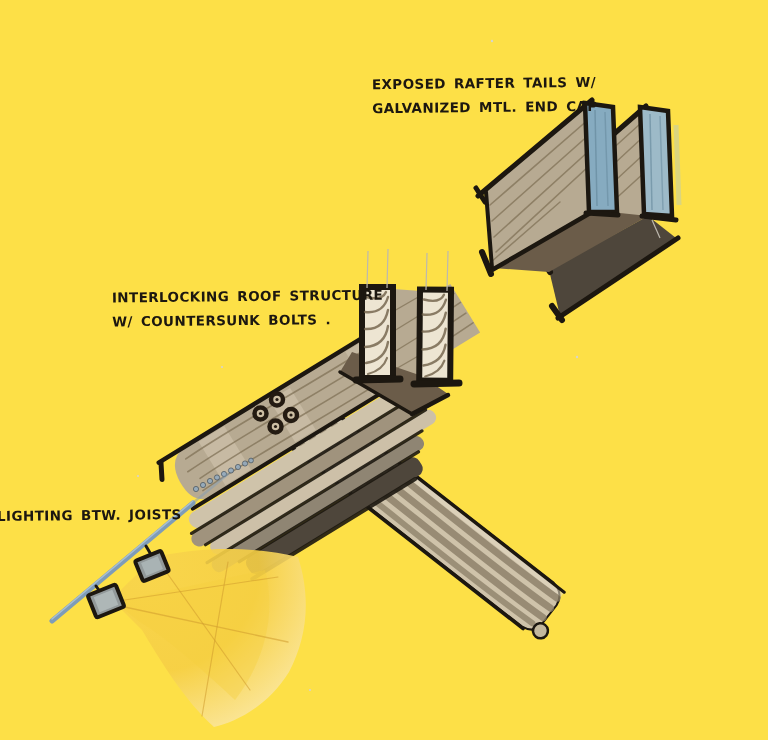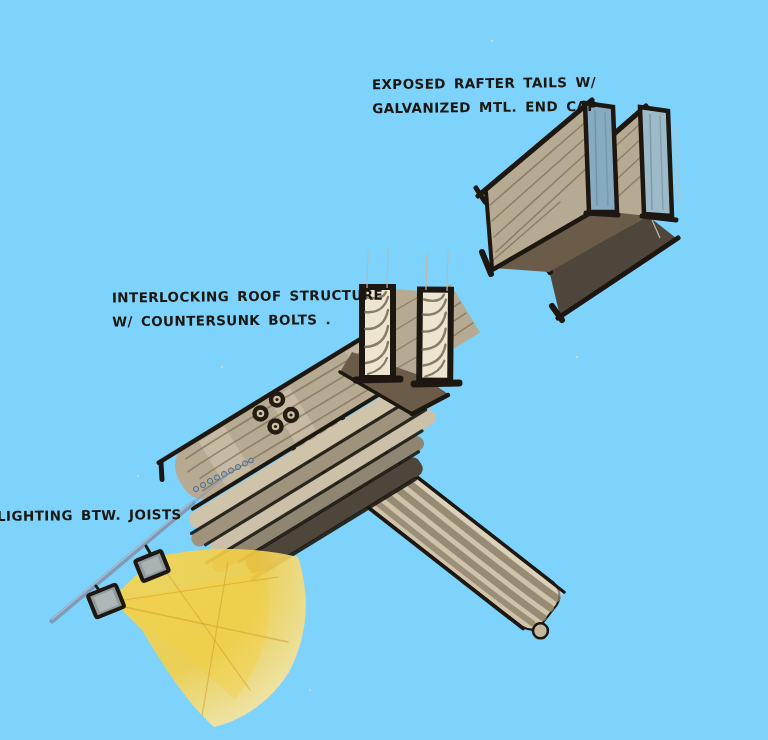--- a/index.html
+++ b/index.html
@@ -1,16 +1,16 @@
 <!DOCTYPE html>
 <html><head>
 <meta charset="utf-8">
 <style>
   html,body{margin:0;padding:0;background:#e8e8e8;}
-  #page{position:relative;width:768px;height:740px;background:#7dd3fc;overflow:hidden;
+  #page{position:relative;width:768px;height:740px;background:#fde047;overflow:hidden;
         font-family:"DejaVu Sans",sans-serif;}
   svg{position:absolute;left:0;top:0;}
   .anno{position:absolute;font:700 13.5px "DejaVu Sans",sans-serif;letter-spacing:.4px;
         word-spacing:3px;color:#1c1710;white-space:nowrap;line-height:24px;
         transform:rotate(-.6deg);}
   .ink{stroke:#1c1710;fill:none;stroke-linecap:round;}
   .grain{stroke:#807157;fill:none;stroke-linecap:round;opacity:.75;}
   .graind{stroke:#6f6049;fill:none;stroke-linecap:round;opacity:.8;}
   .pencil{stroke:#bdb8ae;stroke-width:1.2;fill:none;}
   .streak{stroke:#cf9a2e;fill:none;opacity:.55;stroke-linecap:round;}

